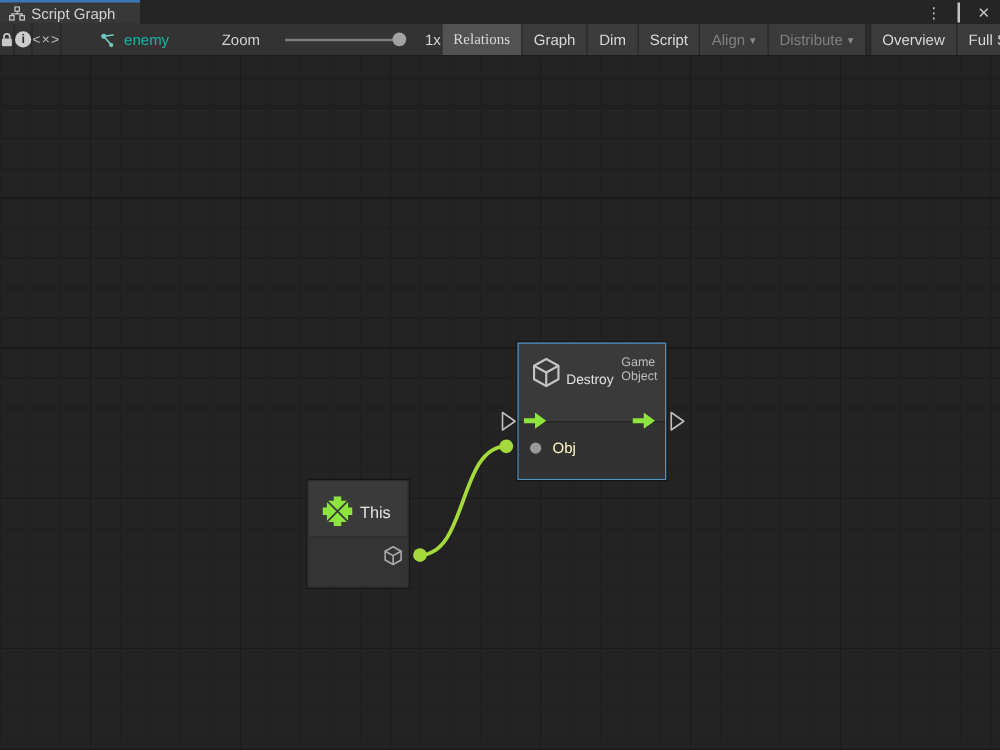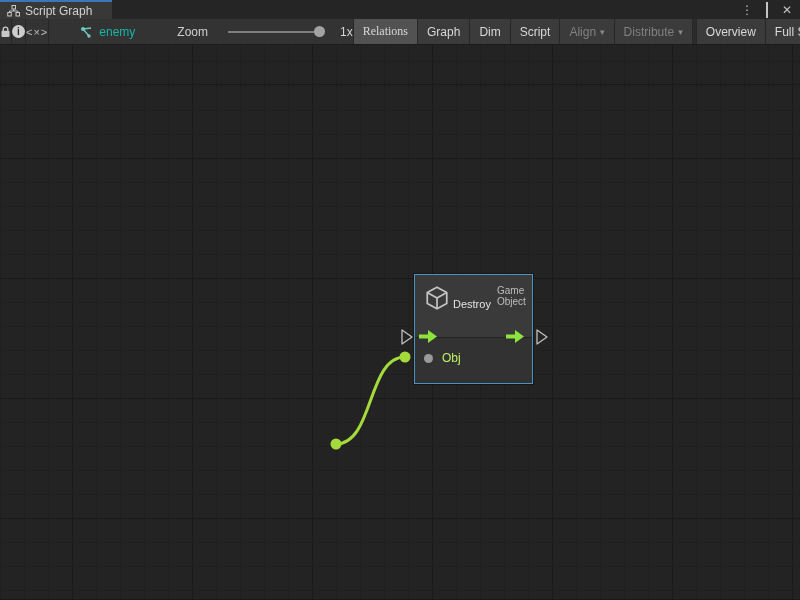--- a/index.html
+++ b/index.html
@@ -53,21 +53,21 @@
   .node-destroy .node-body { top:62px; border-top:1px solid #232323; }
   .node-this .node-body { top:44px; border-top:1px solid #2F2F2F; background:#343434; }
 
   .destroy-header-icon { position:absolute; left:9px; top:10px; }
   .destroy-subtitle { position:absolute; left:38px; top:10px; font-size:10px; color:#BDBDBD;margin-left:44px; }
   .destroy-title { position:absolute; left:38px; top:23px; font-size:11px; color:#E2E2E2; }
   .flow-arrow { position:absolute; top:55px; }
   .flow-arrow.in { left:4px; } .flow-arrow.out { right:8px; }
   .obj-row { position:absolute; left:9px; top:76px; display:flex; align-items:center; gap:9px; }
   .port-dot { width:9px; height:9px; border-radius:50%; background:#9A9A9A; }
-  .obj-label { font-size:12px; color:#bef264; }
+  .obj-label { font-size:12px; color:#fef9c3; }
 
   .this-icon { position:absolute; left:11px; top:12px; }
   .this-label { position:absolute; left:41px; top:17px; font-size:13px; color:#E2E2E2; }
   .this-cube-port { position:absolute; left:59px; top:51px; }
 
   .wire-layer { position:absolute; left:0; top:0; width:800px; height:554px; pointer-events:none; }
 </style>
 </head>
 <body>
 
@@ -149,20 +149,38 @@
         <span>Overview</span>
         </div>
       <div class="tb-btn">
         <span>Full Screen</span>
         </div>
     </div>
   </div>
 
   <div id="canvas">
 
+    <div class="node node-this">
+      <svg class="this-icon" width="24" height="24" viewBox="0 0 24 24">
+        <g fill="#8DE43C">
+          <polygon points="9,0 15,0 15,3.5 19.5,3.5 12,11 4.5,3.5 9,3.5"></polygon>
+          <polygon points="9,0 15,0 15,3.5 19.5,3.5 12,11 4.5,3.5 9,3.5" transform="rotate(90 12 12)"></polygon>
+          <polygon points="9,0 15,0 15,3.5 19.5,3.5 12,11 4.5,3.5 9,3.5" transform="rotate(180 12 12)"></polygon>
+          <polygon points="9,0 15,0 15,3.5 19.5,3.5 12,11 4.5,3.5 9,3.5" transform="rotate(270 12 12)"></polygon>
+        </g>
+      </svg>
+      <span class="this-label">This</span>
+      <div class="node-body"></div>
+      <svg class="this-cube-port" width="17" height="17" viewBox="0 0 24 24">
+        <g stroke="#ABABAB" stroke-width="1.8" fill="none" stroke-linejoin="round">
+          <polygon points="12,2 21,7 21,17 12,22 3,17 3,7"></polygon>
+          <path d="M3,7 L12,12 L21,7 M12,12 V22"></path>
+        </g>
+      </svg>
+    </div>
 
     <div class="node node-destroy">
       <svg class="destroy-header-icon" width="26" height="26" viewBox="0 0 24 24">
         <g stroke="#C4C4C4" stroke-width="1.6" fill="none" stroke-linejoin="round">
           <polygon points="12,2 21,7 21,17 12,22 3,17 3,7"></polygon>
           <path d="M3,7 L12,12 L21,7 M12,12 V22"></path>
         </g>
       </svg>
       <span class="destroy-subtitle">Game Object</span>
       <span class="destroy-title">Destroy</span>

